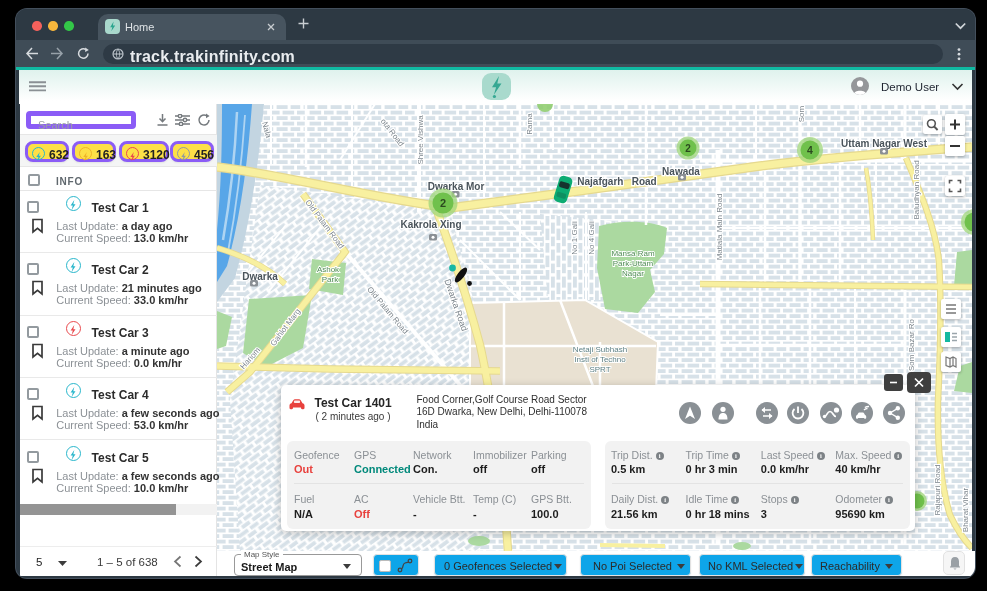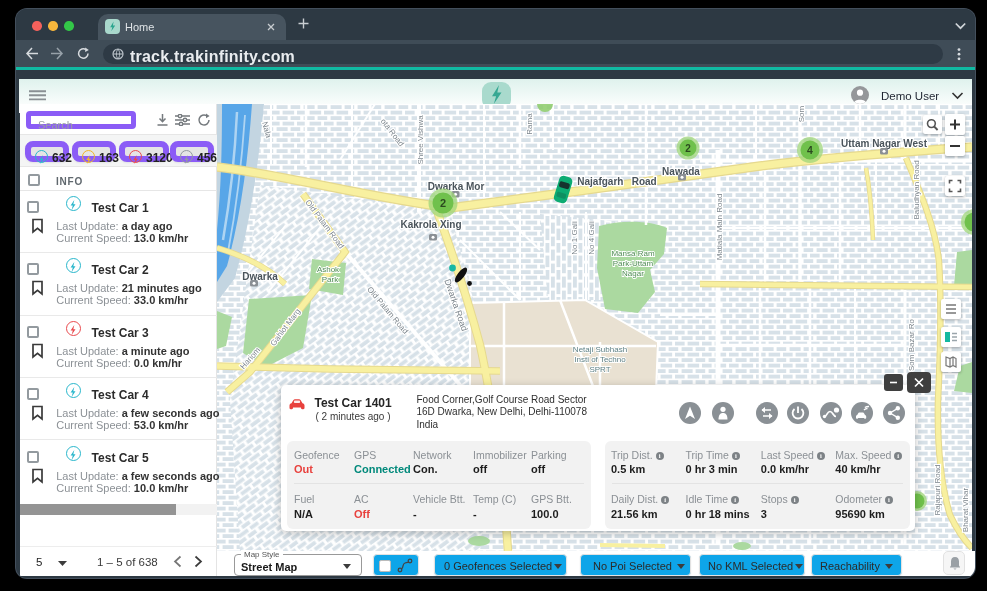--- a/index.html
+++ b/index.html
@@ -4,26 +4,26 @@
 *{margin:0;padding:0;box-sizing:border-box;font-family:"Liberation Sans",sans-serif;}
 html,body{width:987px;height:591px;background:#000;overflow:hidden;}
 .abs{position:absolute;}
 #win{position:absolute;left:16px;top:9px;width:959px;height:569px;background:#2d3943;border-radius:11px;overflow:hidden;box-shadow:0 0 0 1px #434f5c;}
 #tabstrip{position:absolute;left:0;top:0;width:959px;height:31px;background:#2d3943;}
 .dot{position:absolute;width:9.5px;height:9.5px;border-radius:50%;top:12.3px;}
 #tab{position:absolute;left:82px;top:5px;width:188px;height:26px;background:#47545f;border-radius:10px 10px 0 0;text-align:right;}
 #toolbar{position:absolute;left:0;top:31px;width:959px;height:27px;background:#3f4c57;}
 #urlpill{position:absolute;left:87px;top:4px;width:840px;height:20px;background:#2e3a45;border-radius:10px;}
 #tealbar{position:absolute;left:0;top:58px;width:959px;height:3px;background:#10b9a2;}
-#apphead{position:absolute;left:3px;top:70px;width:953px;height:34px;background:linear-gradient(#dff2ed,#ffffff 90%);}
+#apphead{position:absolute;left:3px;top:61px;width:953px;height:34px;background:linear-gradient(#dff2ed,#ffffff 90%);}
 #sidebar{position:absolute;left:4px;top:95px;width:197px;height:472px;background:#fff;border-right:1px solid #e4e4e4;z-index:5;}
 #mapbox{position:absolute;left:201px;top:95px;width:755px;height:447px;overflow:hidden;background:#eef1f3;}
 #bottombar{position:absolute;left:201px;top:542px;width:758px;height:25px;background:#fff;z-index:6;}
 .txt{position:absolute;white-space:nowrap;}
-.chip{position:absolute;top:37px;height:21px;background:#e5e5e5;border:6px solid #8b5cf6;border-radius:8px;box-shadow:0 1px 2px rgba(0,0,0,.08);}
+.chip{position:absolute;top:37px;height:21px;background:#fde047;border:3px solid #8b5cf6;border-radius:8px;box-shadow:0 1px 2px rgba(0,0,0,.08);}
 .cico{position:absolute;left:4px;top:3px;width:13px;height:13px;border-radius:50%;border:1.4px solid;}
 .cnum{position:absolute;left:21px;top:3.5px;font-size:12px;font-weight:bold;color:#222;}
 .cb{position:absolute;width:12px;height:12px;border:2px solid #939a9f;border-radius:2px;background:#fff;}
 .itm{position:absolute;left:0;width:197px;height:63.2px;border-bottom:1px solid #e9e9e9;}
 .iname{position:absolute;left:71.6px;top:11px;font-size:12px;font-weight:bold;color:#2b2b2b;}
 .il{position:absolute;left:36.2px;font-size:11px;color:#8c9196;white-space:nowrap;}
 .il b{color:#333;text-align:center;}
 .icircl{position:absolute;left:46px;top:6px;width:15px;height:15px;border-radius:50%;border:1.5px solid;}
 .mapbtn{position:absolute;background:#fff;border-radius:2px;box-shadow:0 1px 3px rgba(0,0,0,.3);z-index:4;}
 .bbtn{position:absolute;top:3px;height:22px;background:#0ea5e9;border:1px solid #e2e2e2;border-radius:4px;box-shadow:0 1px 2px rgba(0,0,0,.07);}

